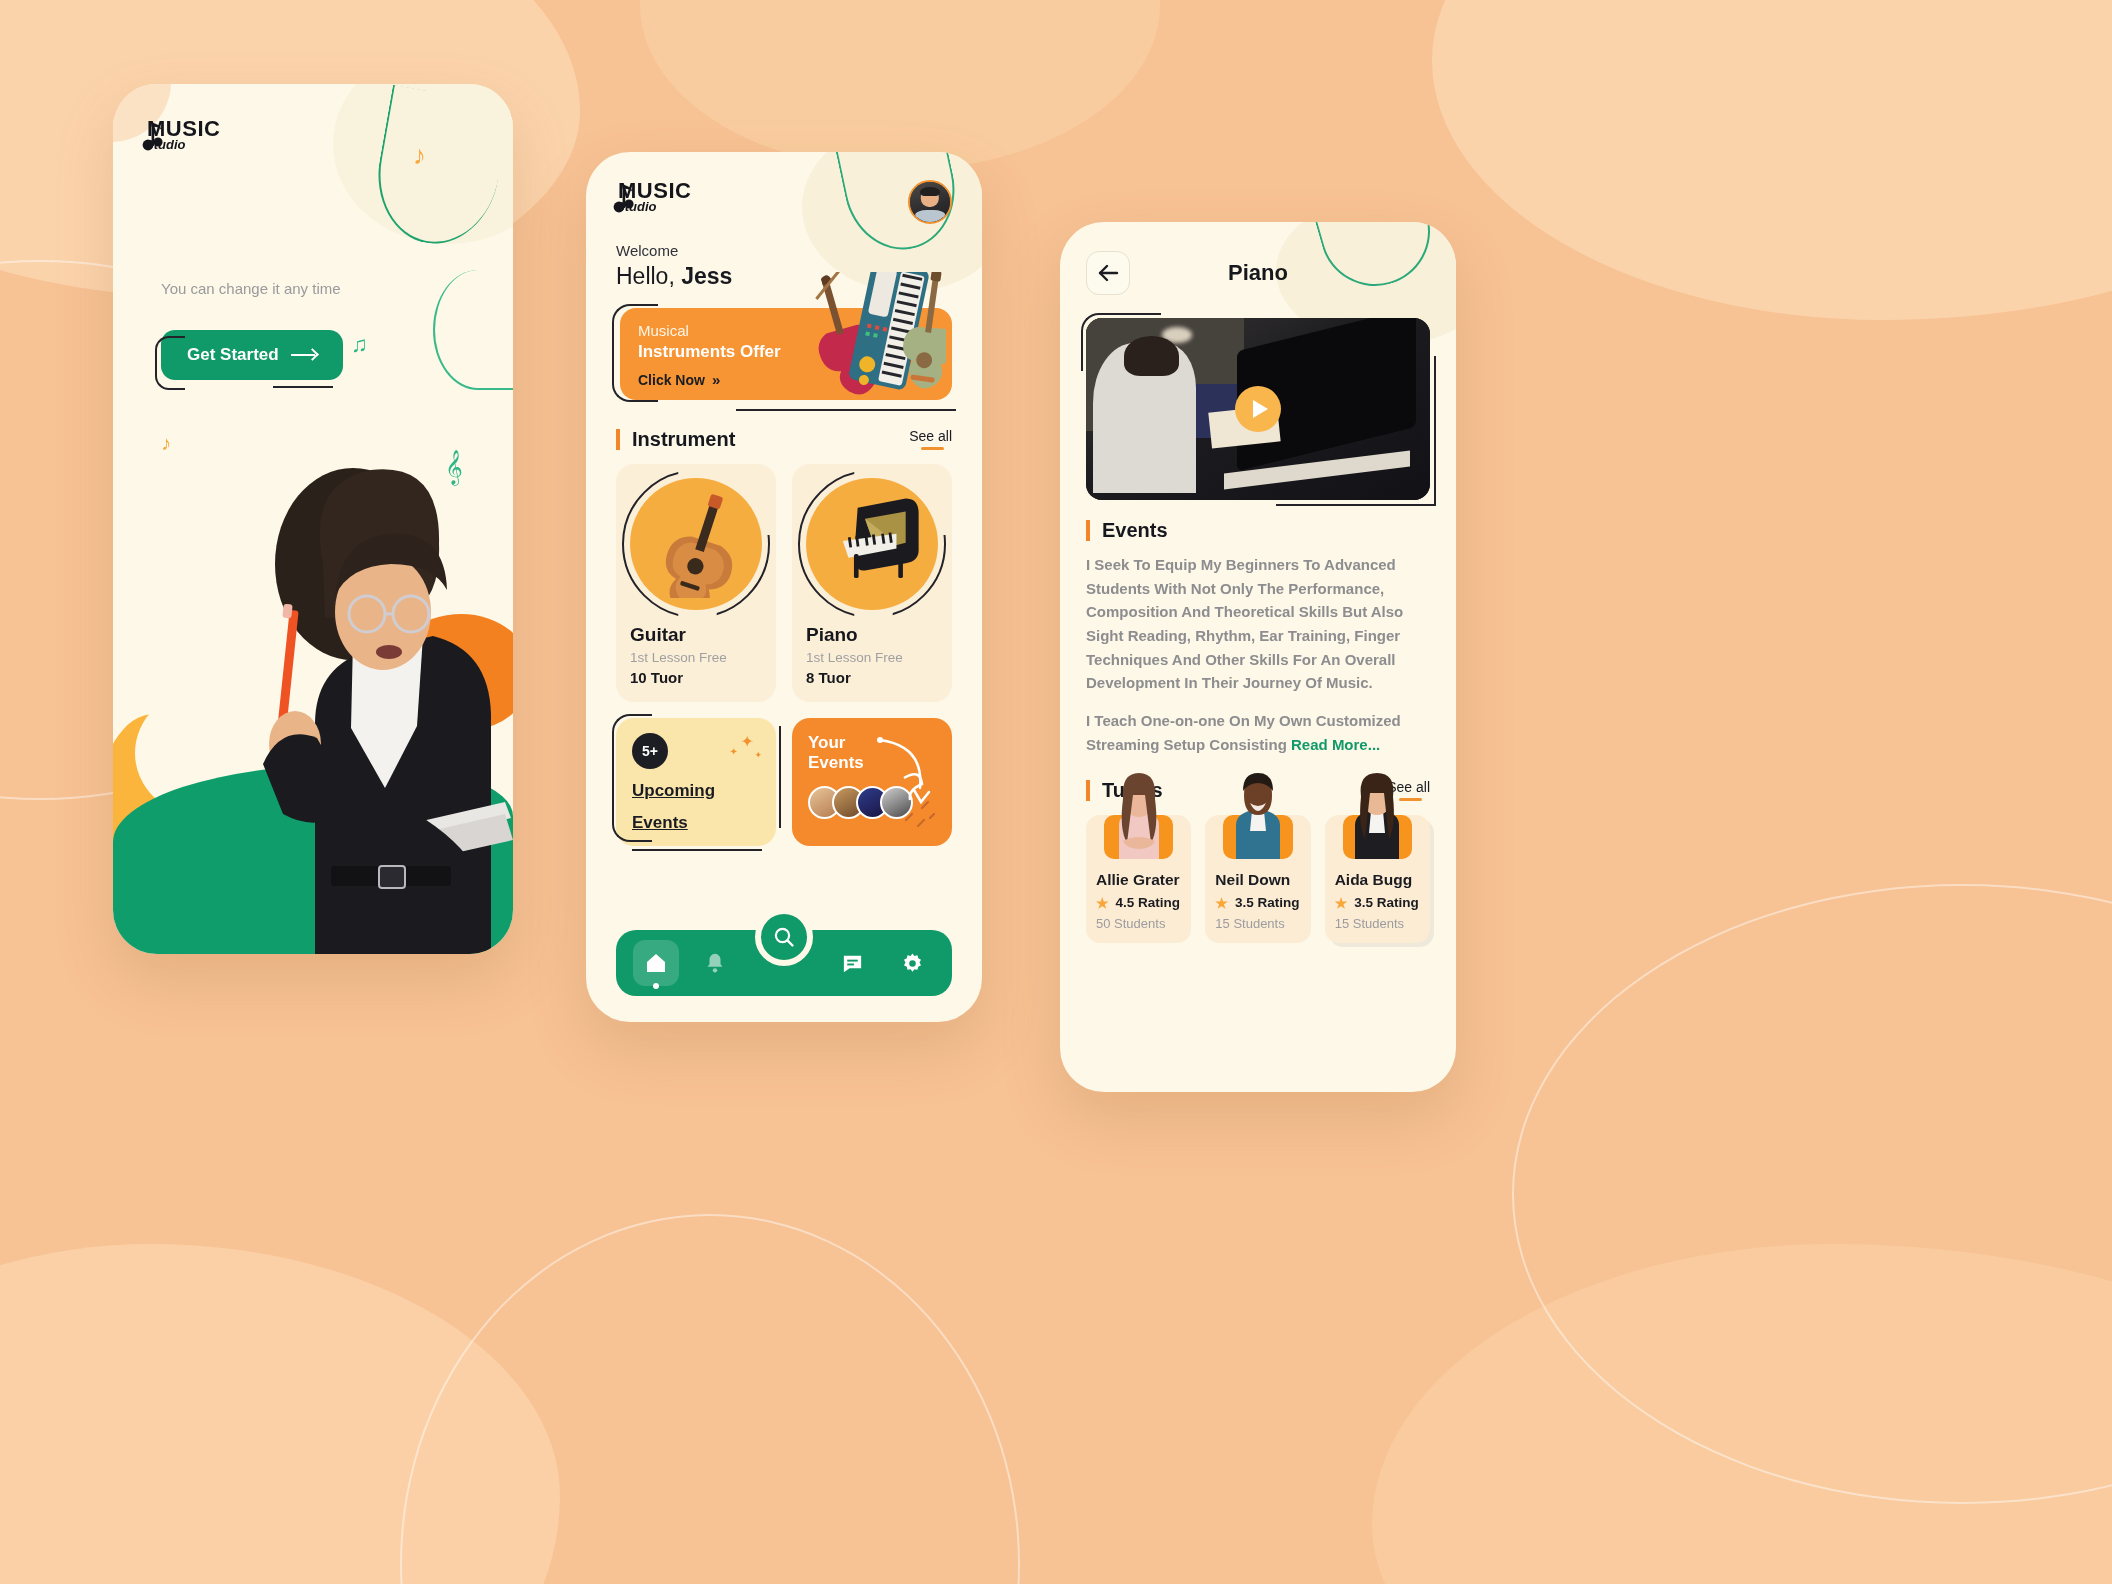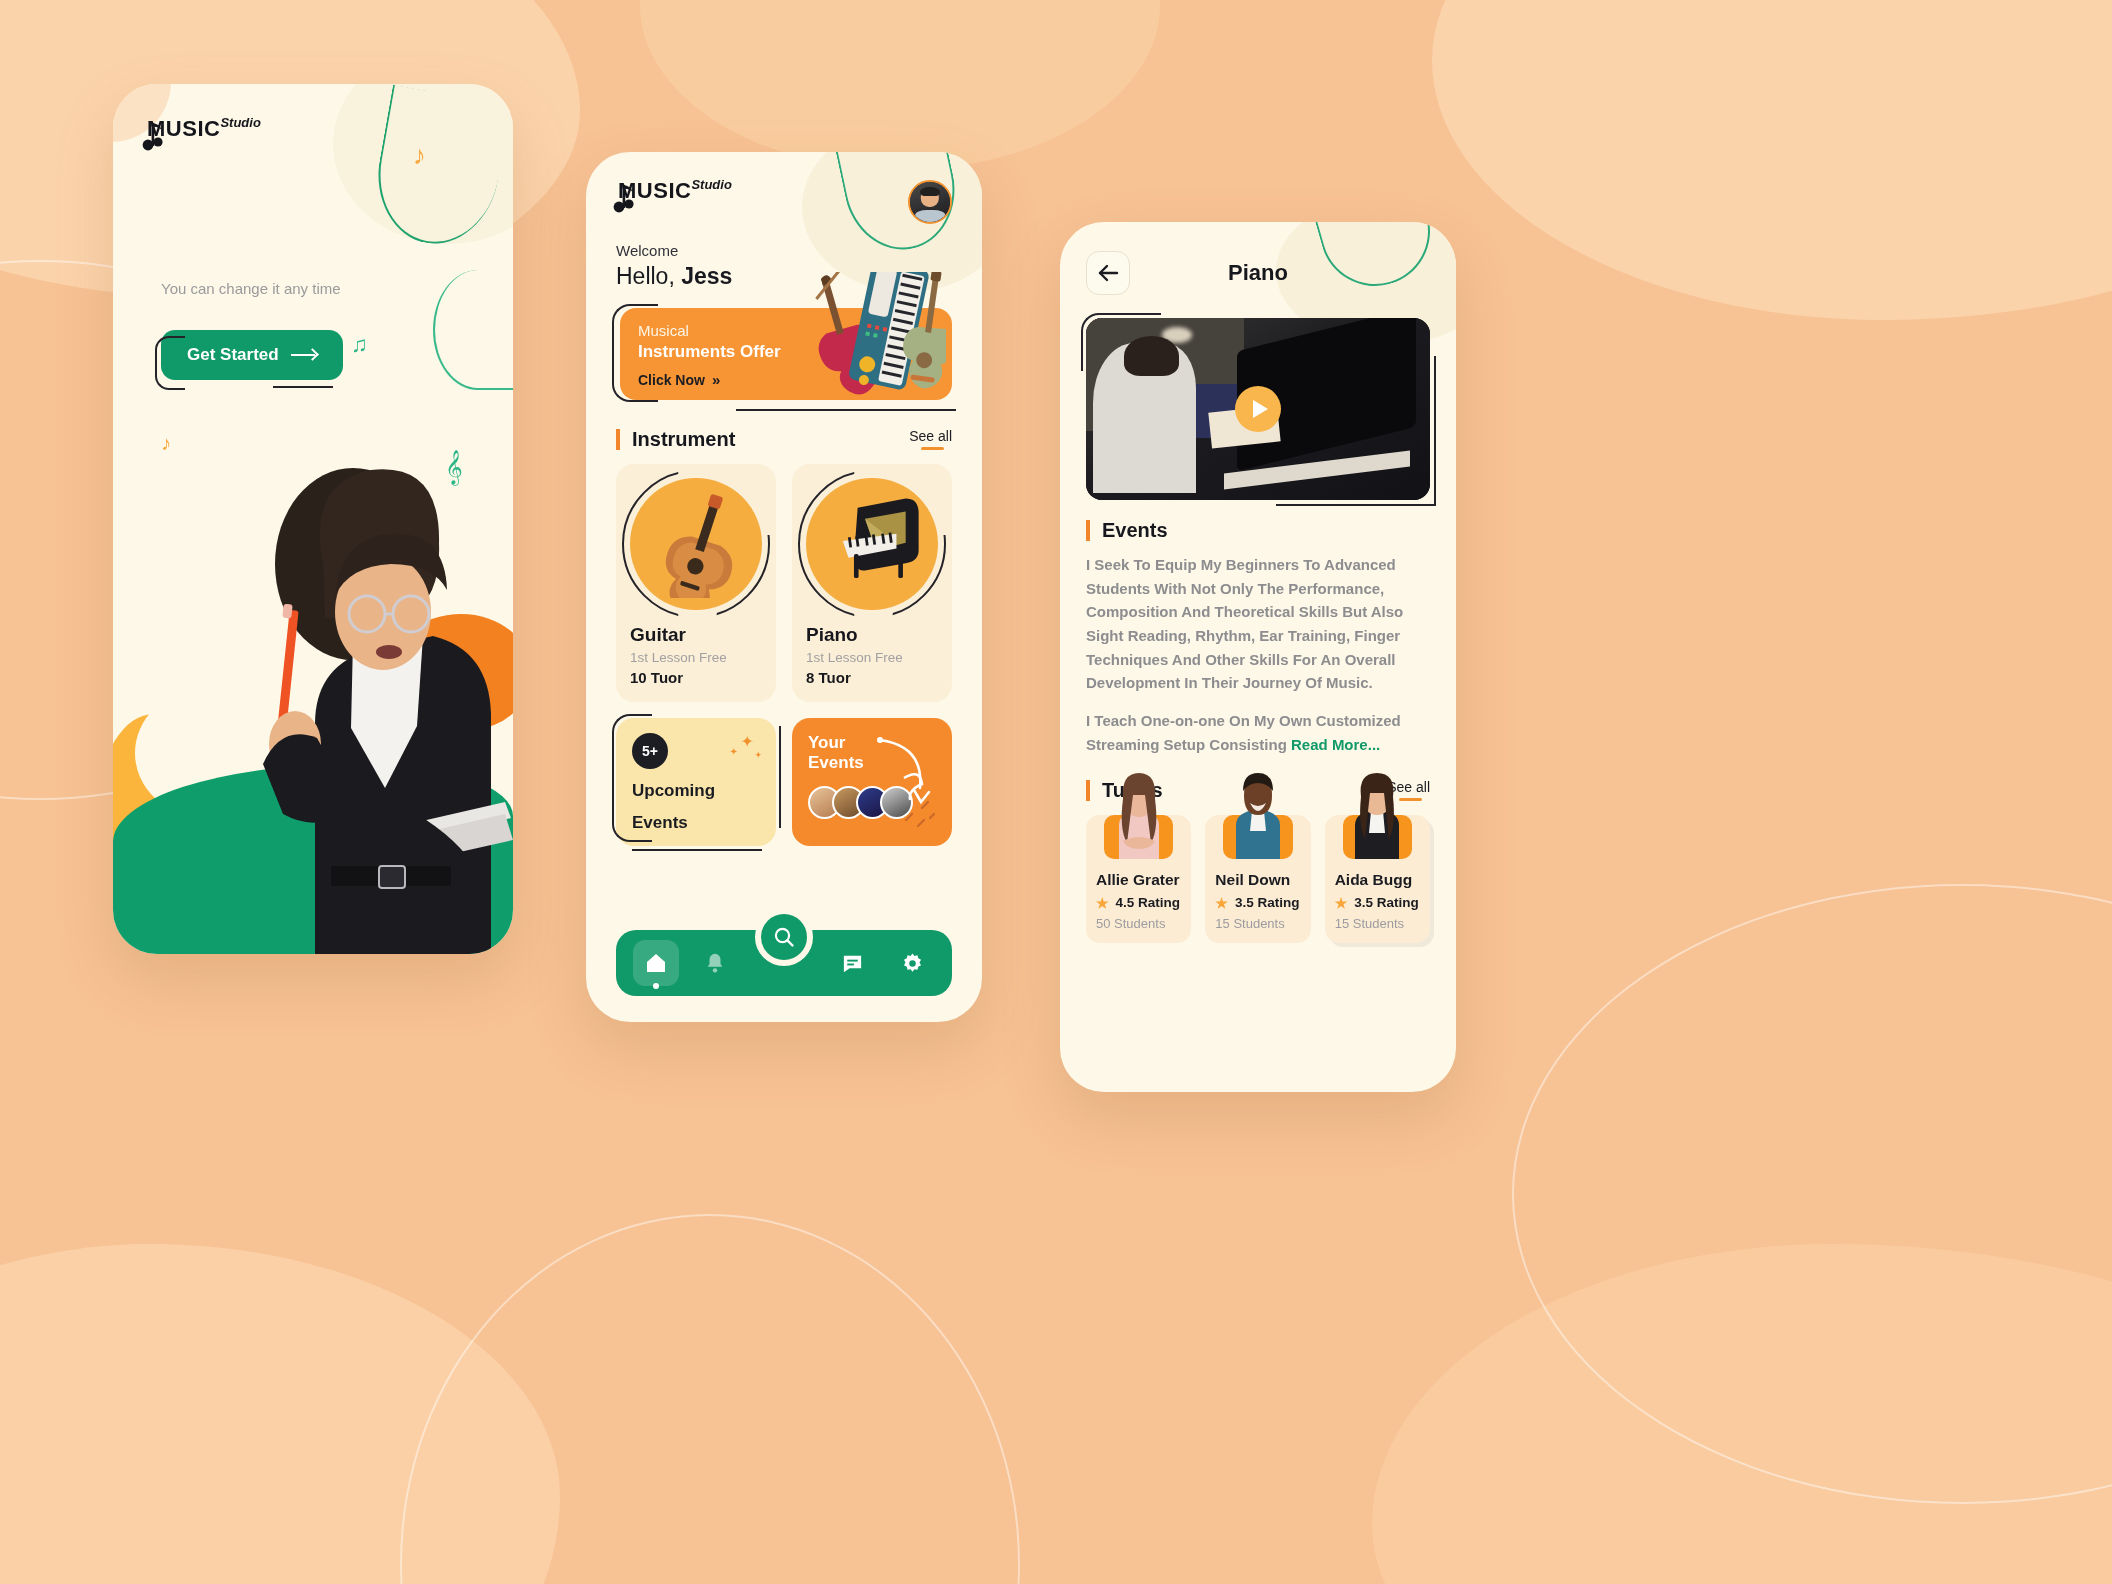--- a/index.html
+++ b/index.html
@@ -43,21 +43,21 @@
      border:2px solid #1ea36e; border-radius:0 50% 50% 50%; border-top:none; border-right:none; transform:rotate(10deg); }
   .s1-greenline2 { position:absolute; width:90px; height:120px; right:-10px; top:186px;
      border:2px solid #3ab98a; border-radius:50% 0 0 50%; border-right:none; border-top:none; }
   .s1-orangeblob { position:absolute; width:145px; height:115px; right:-18px; top:530px; background:#f48120; border-radius:52% 48% 40% 60%/55% 50% 50% 45%; }
   .s1-yellowblob { position:absolute; width:110px; height:200px; left:-14px; top:630px; background:#fcb53c; border-radius:50% 50% 50% 50%/45% 55% 45% 55%; }
   .s1-greenwave { position:absolute; left:0; right:0; bottom:0; height:190px; background:#0f9e6b;
      border-radius:60% 36% 0 0 / 78px 52px 0 0; }
   .s1-whitebubble { position:absolute; left:22px; bottom:138px; width:132px; height:126px; background:#fdf8e8; border-radius:50%; }
   .s1-hero { position:absolute; left:90px; bottom:0; width:320px; height:540px; }
 
-  .logo { display:flex; flex-direction:row; line-height:1; position:relative; }
+  .logo { display:flex; flex-direction:column; line-height:1; position:relative; }
   .logo-main { font-size:22px; font-weight:700; letter-spacing:.5px; color:#15161c; position:relative; padding-left:2px; }
   .logo-sub { font-size:13px; font-style:italic; font-weight:700; color:#15161c; margin-top:-2px; }
   .logo-note { position:absolute; left:-4px; top:3px; width:26px; height:30px; }
 
   .s1-logo-wrap { position:absolute; left:32px; top:34px; z-index:4; }
   .s1-head { position:absolute; left:32px; top:106px; z-index:4; padding-left:16px; border-left:4px solid #f2842a; }
   .s1-title { font-size:31px; font-weight:800; line-height:1.22; color:#18191f; letter-spacing:-.4px; }
   .s1-sub { position:absolute; left:48px; top:196px; font-size:15px; color:#9a9a9c; z-index:4; }
   .cta {
     position:absolute; left:48px; top:246px; z-index:5;
@@ -120,21 +120,21 @@
   .inst-tuor { font-size:15px; font-weight:700; color:#17181e; margin-top:4px; }
 
   .ev-row { display:flex; gap:16px; margin-top:16px; }
   .ev-card { flex:1; border-radius:18px; padding:15px 16px; position:relative; height:128px; }
   .ev-left { background:#fae6ab; }
   .ev-right { background:#f58a2c; }
   .ev-frame { position:absolute; left:-4px; top:-4px; width:40px; height:100%; border:2px solid #232329; border-radius:18px 0 0 18px; border-right:none; }
   .ev-frame-b { position:absolute; right:-5px; top:8px; width:2px; height:80%; background:#232329; }
   .ev-frame-u { position:absolute; left:16px; bottom:-5px; width:130px; height:2px; background:#232329; }
   .badge5 { width:36px; height:36px; border-radius:50%; background:#1d1e24; color:#fff; font-size:14px; font-weight:700; display:flex; align-items:center; justify-content:center; }
-  .ev-t { font-size:17px; font-weight:800; color:#1b1c22; line-height:1.2; margin-top:12px; }
+  .ev-t { font-size:17px; font-weight:800; color:#1b1c22; line-height:1.2; margin-top:12px;text-decoration:underline; }
   .ev-t-w { font-size:17px; font-weight:800; color:#fff; line-height:1.2; }
   .sparkle { position:absolute; right:22px; top:14px; color:#f2922f; font-size:16px; }
   .sparkle.s2s { right:38px; top:28px; font-size:10px; }
   .sparkle.s3s { right:14px; top:32px; font-size:9px; }
   .ev-avatars { display:flex; margin-top:12px; }
   .ev-av { width:33px; height:33px; border-radius:50%; border:2px solid #fff; margin-left:-9px; overflow:hidden; }
   .ev-av:first-child { margin-left:0; }
   .curve-arrow { position:absolute; right:18px; top:14px; width:60px; height:76px; }
   .dots-d { position:absolute; right:16px; bottom:16px; width:36px; height:30px; }
 

